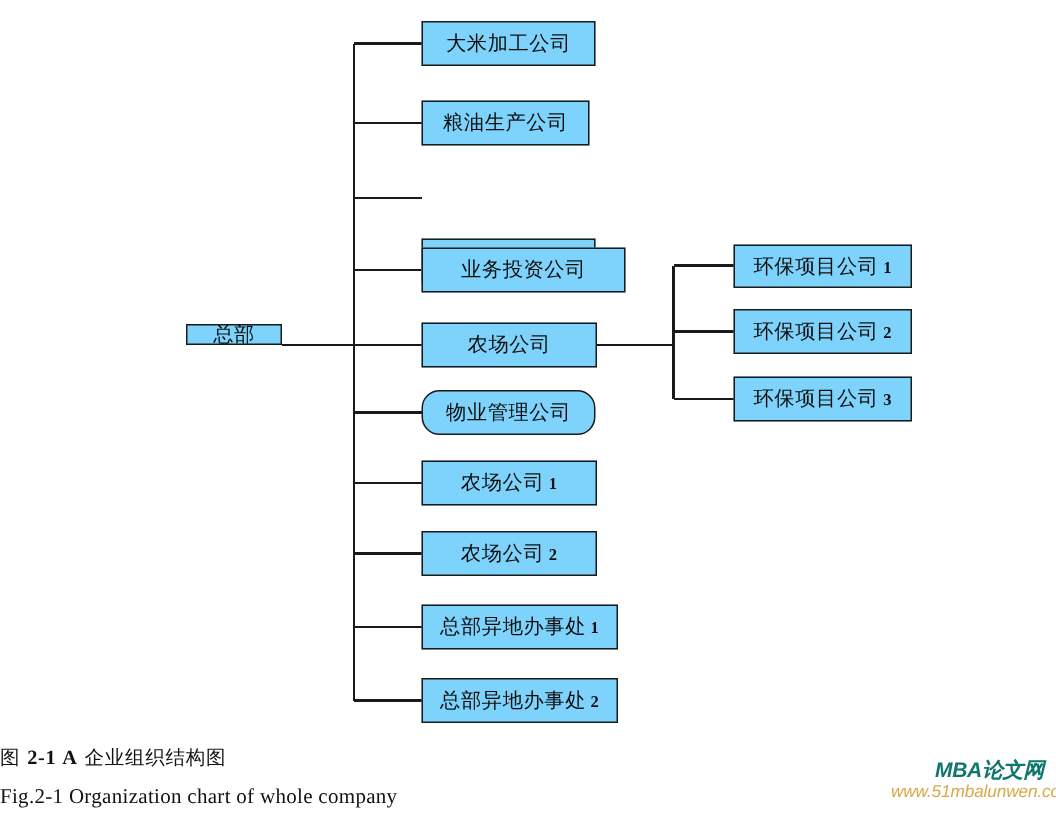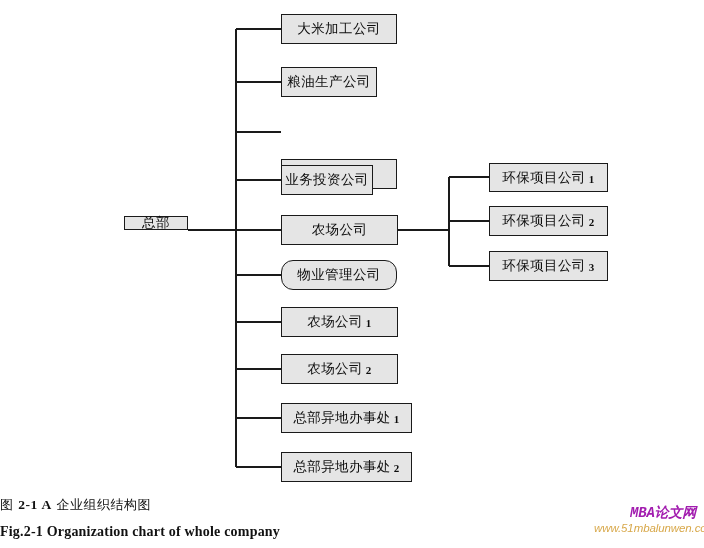--- a/index.html
+++ b/index.html
@@ -21,21 +21,21 @@
     left: 0;
     top: 0;
     width: 704px;
     height: 548px;
   }
 
   .node-box {
     position: absolute;
     box-sizing: border-box;
     border: 1.4px solid #1a1a1a;
-    background: #e5e5e5;
+    background: #7dd3fc;
     display: flex;
     align-items: center;
     justify-content: center;
     font-family: "DejaVu Sans", "Liberation Sans", sans-serif;
     font-size: 13.5px;
     letter-spacing: 0.4px;
     color: #0d0d0d;
     white-space: nowrap;
   }
   .node-box .suffix {
@@ -61,39 +61,39 @@
     letter-spacing: 0.5px;
   }
   #caption-cn .cn-num {
     font-family: "Liberation Serif", "DejaVu Serif", serif;
     font-weight: bold;
     font-size: 13.5px;
   }
   #caption-en {
     top: 524px;
     font-family: "Liberation Serif", "DejaVu Serif", serif;
-    font-weight: bold;
+    font-weight: normal;
     font-size: 14px;
     letter-spacing: 0.2px;
   }
 
   #watermark {
     position: absolute;
     right: 8px;
     top: 506px;
     width: 102px;
     text-align: right;
     line-height: 1.05;
   }
   #watermark-title {
-    font-family: Liberation Mono, monospace;
+    font-family: Liberation Sans, sans-serif;
     font-style: italic;
     font-weight: bold;
     font-size: 14px;
-    color: #a21caf;
+    color: #0f766e;
     letter-spacing: -0.2px;
   }
   #watermark-url {
     font-family: "Liberation Sans", "DejaVu Sans", sans-serif;
     font-style: italic;
     font-size: 11.5px;
     color: #d8a84a;
     letter-spacing: -0.1px;
     margin-top: 1px;
   }
@@ -121,27 +121,27 @@
     <line x1="449" y1="266" x2="489" y2="266" stroke="#1a1a1a" stroke-width="1.4" shape-rendering="crispEdges"></line>
   </svg>
 
 <div id="nodes-layer">
     <div class="node-box" style="left: 124px; top: 216px; width: 64px; height: 14px;">
       <span>总部</span>
     </div>
     <div class="node-box" style="left: 281px; top: 14px; width: 116px; height: 30px;">
       <span>大米加工公司</span>
     </div>
-    <div class="node-box" style="left: 281px; top: 67px; width: 96px; height: 30px;">
+    <div class="node-box" style="left: 281px; top: 67px; width: 112px; height: 30px;">
       <span>粮油生产公司</span>
     </div>
     <div class="node-box" style="left: 281px; top: 117px; width: 116px; height: 30px; margin-top: 42px;">
       <span>贸易公司</span>
     </div>
-    <div class="node-box" style="left: 281px; top: 165px; width: 92px; height: 30px;">
+    <div class="node-box" style="left: 281px; top: 165px; width: 136px; height: 30px;">
       <span>业务投资公司</span>
     </div>
     <div class="node-box" style="left: 281px; top: 215px; width: 117px; height: 30px;">
       <span>农场公司</span>
     </div>
     <div class="node-box" style="left: 281px; top: 260px; width: 116px; height: 30px; border-radius: 12px;">
       <span>物业管理公司</span>
     </div>
     <div class="node-box" style="left: 281px; top: 307px; width: 117px; height: 30px;">
       <span>农场公司</span>

